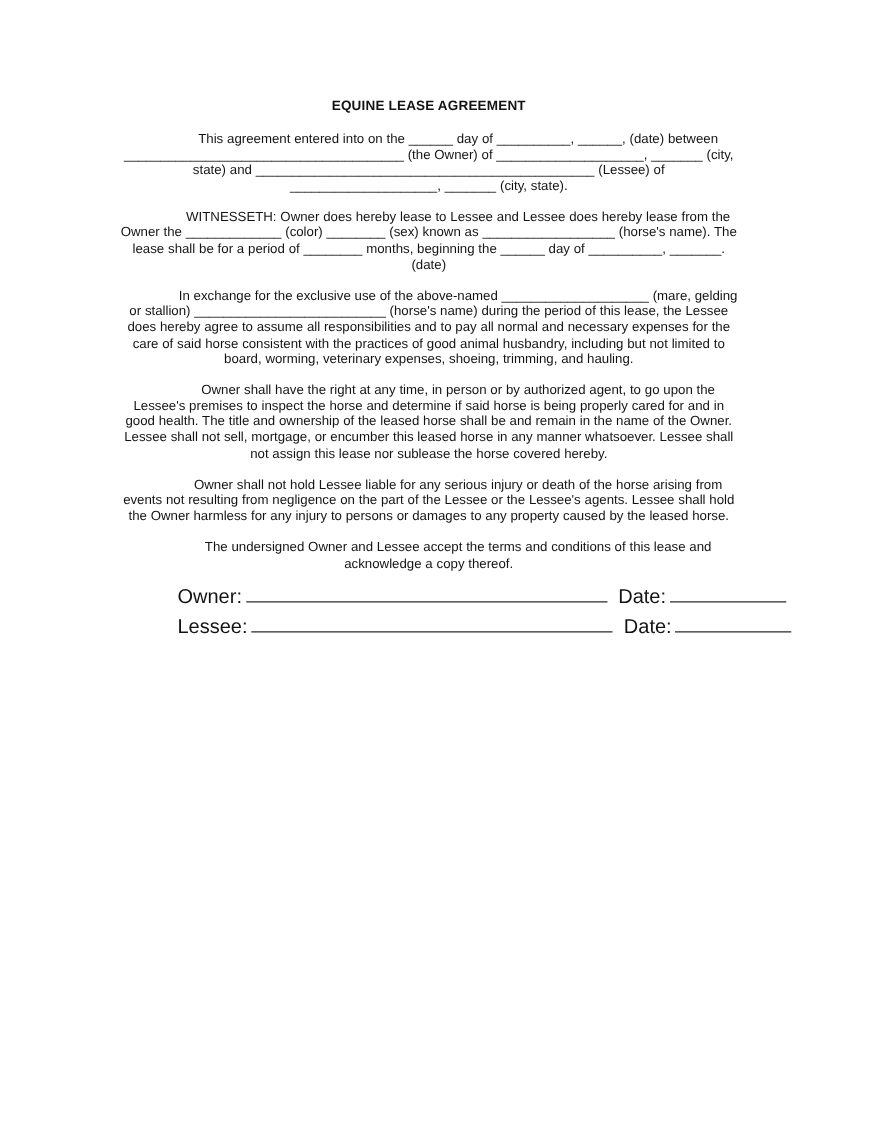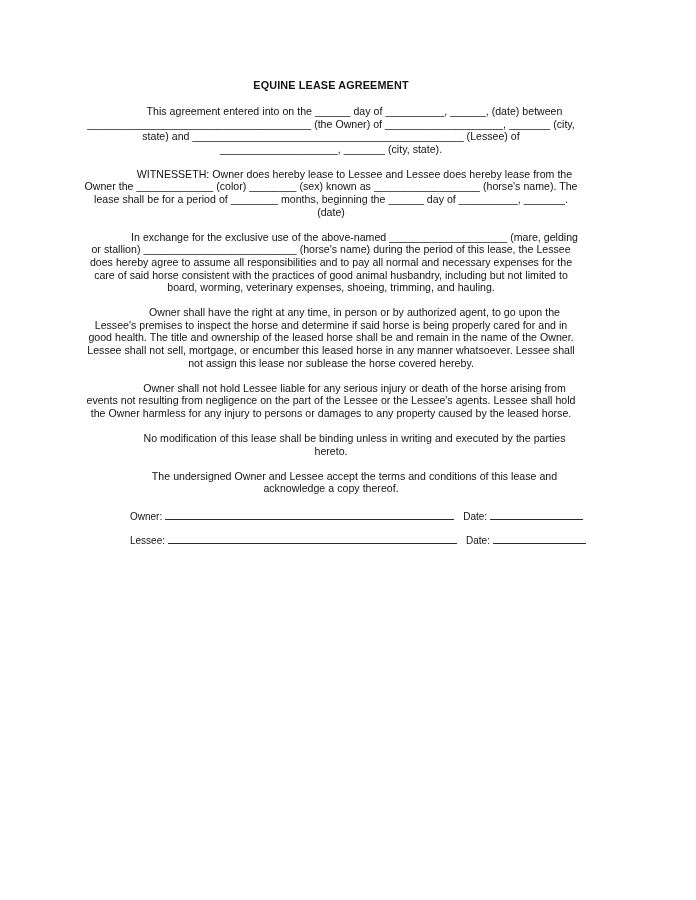--- a/index.html
+++ b/index.html
@@ -15,21 +15,21 @@
     overflow: hidden;
   }
   .page {
     position: relative;
     width: 696px;
     height: 900px;
     background: #ffffff;
   }
   .doc-body {
     position: absolute;
-    left: 83px;
+    left: 95px;
     top: 78px;
     width: 496px;
   }
   .doc-title {
     font-size: 10.8px;
     font-weight: bold;
     text-align: center;
     letter-spacing: 0.15px;
     line-height: 14px;
     margin: 0 0 13px 0;
@@ -42,21 +42,21 @@
     text-indent: 47px;
     word-spacing: 0.1px;
   }
   .sig-block {
     margin-top: 15px;
     padding-left: 47px;
   }
   .sig-row {
     display: flex;
     align-items: baseline;
-    font-size: 10px;
+    font-size: 16px;
     line-height: 12.6px;
     margin-bottom: 11px;
     white-space: nowrap;
   }
   .sig-label {
     flex: 0 0 auto;
   }
   .sig-rule {
     flex: 0 0 auto;
     border-bottom: 1px solid #2b2b2b;
@@ -87,21 +87,20 @@
     <p class="para">WITNESSETH: Owner does hereby lease to Lessee and Lessee does hereby lease from the Owner the _____________ (color) ________ (sex) known as __________________ (horse's name). The lease shall be for a period of ________ months, beginning the ______ day of __________, _______. (date)</p>
 
     <p class="para">In exchange for the exclusive use of the above-named ____________________ (mare, gelding or stallion) __________________________ (horse's name) during the period of this lease, the Lessee does hereby agree to assume all responsibilities and to pay all normal and necessary expenses for the care of said horse consistent with the practices of good animal husbandry, including but not limited to board, worming, veterinary expenses, shoeing, trimming, and hauling.</p>
 
 
     <p class="para">Owner shall have the right at any time, in person or by authorized agent, to go upon the Lessee's premises to inspect the horse and determine if said horse is being properly cared for and in good health. The title and ownership of the leased horse shall be and remain in the name of the Owner. Lessee shall not sell, mortgage, or encumber this leased horse in any manner whatsoever. Lessee shall not assign this lease nor sublease the horse covered hereby.</p>
 
 
     <p class="para">Owner shall not hold Lessee liable for any serious injury or death of the horse arising from events not resulting from negligence on the part of the Lessee or the Lessee's agents. Lessee shall hold the Owner harmless for any injury to persons or damages to any property caused by the leased horse.</p>
 
-    <p class="para">No modification of this lease shall be binding unless in writing and executed by the parties hereto.</p>
 
     <p class="para">The undersigned Owner and Lessee accept the terms and conditions of this lease and acknowledge a copy thereof.</p>
 
     <div class="sig-block">
 
       <div class="sig-row">
         <span class="sig-label">Owner:</span>
         <span class="sig-rule name"></span>
         <span class="date-label">Date:</span>
         <span class="sig-rule date"></span>

